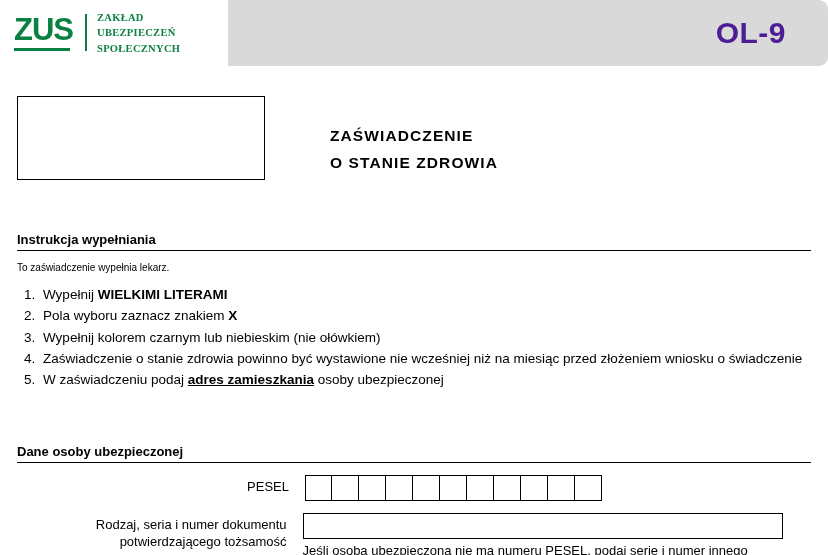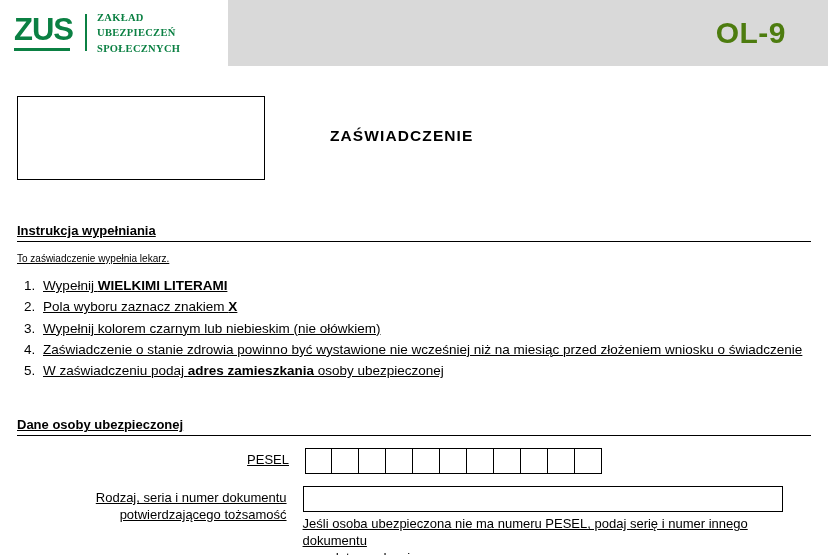--- a/index.html
+++ b/index.html
@@ -16,20 +16,21 @@
     position: relative;
   }
 
   
   .header {
     position: relative;
     height: 66px;
     background: #d9d9d9;
     display: flex;
     align-items: stretch;
+    border-radius: 9px;
   }
   .logo-box {
     width: 228px;
     background: #ffffff;
     display: flex;
     align-items: center;
     padding-left: 14px;
     box-sizing: border-box;
   }
   .zus-logo {
@@ -58,21 +59,21 @@
     letter-spacing: 0.3px;
     font-family: Liberation Serif, serif;
   }
   .form-code {
     margin-left: auto;
     align-self: center;
     font-size: 30px;
     font-weight: bold;
     letter-spacing: 0.5px;
     padding-right: 42px;
-    color: #4d7c0f;
+    color: #4c1d95;
   }
 
   
   .top-section {
     position: relative;
     height: 150px;
     padding: 0;
   }
   .stamp-box {
     position: absolute;
@@ -100,22 +101,21 @@
     top: 56px;
     text-align: left;
     font-size: 15.5px;
     font-weight: bold;
     letter-spacing: 1.1px;
     line-height: 1.75;
   }
 
   
   .section {
-    margin: 7px 17px;
-    text-decoration: underline;
+    margin: 16px 17px;
   }
   .section-head {
     font-size: 13px;
     font-weight: bold;
     padding-bottom: 3px;
     border-bottom: 1px solid #000;
     margin-bottom: 11px;
   }
 
   .intro-line {
@@ -200,20 +200,21 @@
       <div>SPOŁECZNYCH</div>
     </div>
   </div>
   <div class="form-code">OL-9</div>
 </div>
 
 <div class="top-section">
   <div class="stamp-box"></div>
   <div class="doc-title">
     <div>ZAŚWIADCZENIE</div>
+    <div>O  STANIE  ZDROWIA</div>
   </div>
 </div>
 
 <div class="section">
   <div class="section-head">Instrukcja wypełniania</div>
   <p class="intro-line">To zaświadczenie wypełnia lekarz.</p>
   <ol class="instr">
     <li>
       <span>Wypełnij </span><span class="b">WIELKIMI LITERAMI</span>
     </li>

